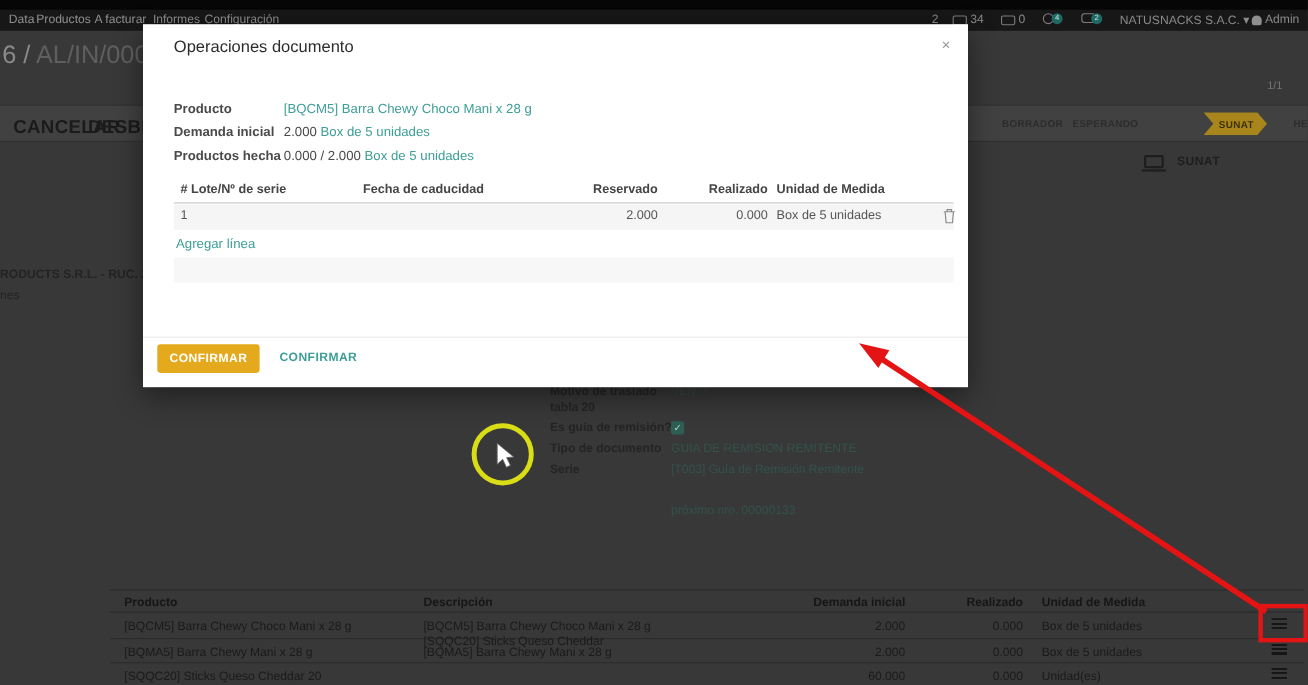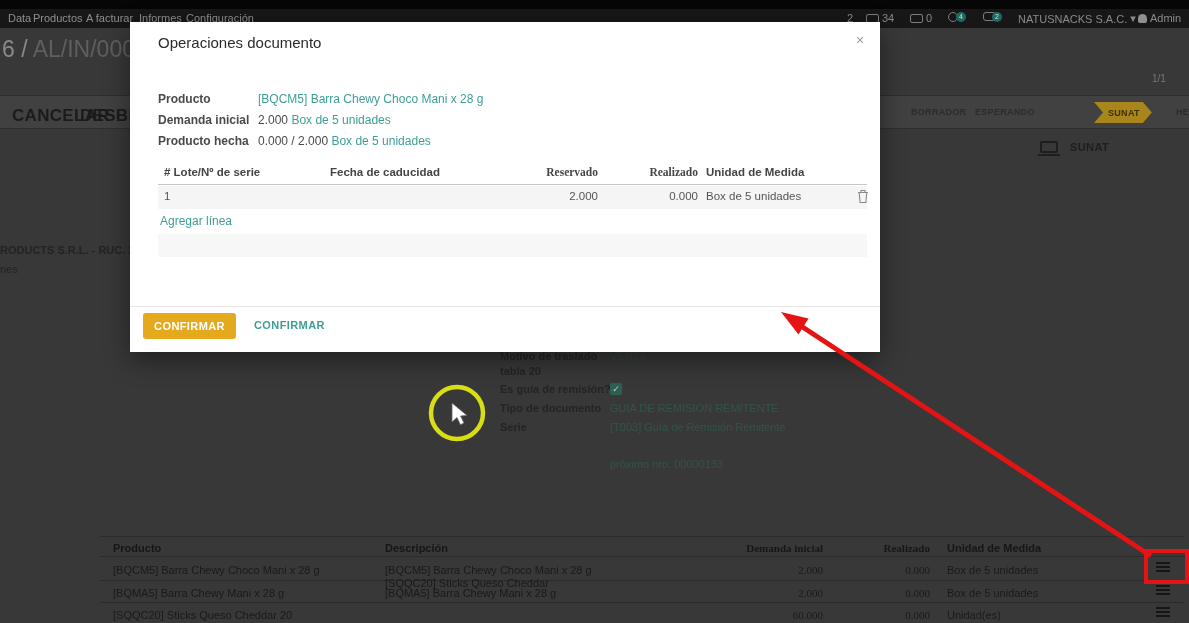--- a/index.html
+++ b/index.html
@@ -37,21 +37,21 @@
   .flabel { position:absolute; left:500px; width:115px; font-size:11px; font-weight:bold; color:#242424; }
   .fvalue { position:absolute; left:610px; font-size:11px; color:#32534c; }
   .fvalue.grey { color:#37443f; }
   .fghost { position:absolute; left:500px; font-size:11px; color:#3a3a3a; font-style:italic; }
   .chk { position:absolute; left:610px; width:12px; height:12px; background:#2d5f54; border-radius:2px;
          color:#b9cfc9; font-size:9px; line-height:12px; text-align:center; }
 
   
   .btable-head { position:absolute; font-size:11px; font-weight:bold; color:#161616; }
   .btable-cell { position:absolute; font-size:11px; color:#1a1a1a; }
-  .num { text-align:right;font-family:Liberation Serif, serif; }
+  .num { text-align:right; }
   .rowline { position:absolute; left:100px; width:1085px; height:1px; background:#2b2b2b; }
   .ops-icon { position:absolute; left:1156px; width:14px; height:11px;
               background:repeating-linear-gradient(#161616 0 2px, transparent 2px 4px); cursor:pointer; }
 
   
   .modal { left:130px; top:22px; width:750px; height:330px; background:#ffffff;
            box-shadow:0 8px 24px rgba(0,0,0,.45); z-index:10; }
   .m-title { position:absolute; left:28px; top:12px; font-size:15px; color:#2b2b2b; }
   .m-close { position:absolute; left:726px; top:10px; font-size:14px; color:#9a9a9a; cursor:pointer; }
   .m-label { position:absolute; left:28px; font-size:12px; font-weight:bold; color:#4a4a4a; }
@@ -191,21 +191,21 @@
 
   <div class="m-label" style="top:70px">Producto</div>
   <div class="m-val link" style="top:70px">[BQCM5] Barra Chewy Choco Mani x 28 g</div>
 
   <div class="m-label" style="top:91px">Demanda inicial</div>
   <div class="m-val" style="top:91px">
     <span>2.000</span>
     <span class="link">Box de 5 unidades</span>
   </div>
 
-  <div class="m-label" style="top:112px">Producto hecha</div>
+  <div class="m-label" style="top:112px">Productos hecha</div>
   <div class="m-val" style="top:112px">
     <span>0.000 / 2.000</span>
     <span class="link">Box de 5 unidades</span>
   </div>
 
   <div class="m-thead">
     <span class="th" style="left:6px"># Lote/Nº de serie</span>
     <span class="th" style="left:172px">Fecha de caducidad</span>
     <span class="th num" style="left:340px;width:100px;text-align:right">Reservado</span>
     <span class="th num" style="left:455px;width:85px;text-align:right">Realizado</span>

